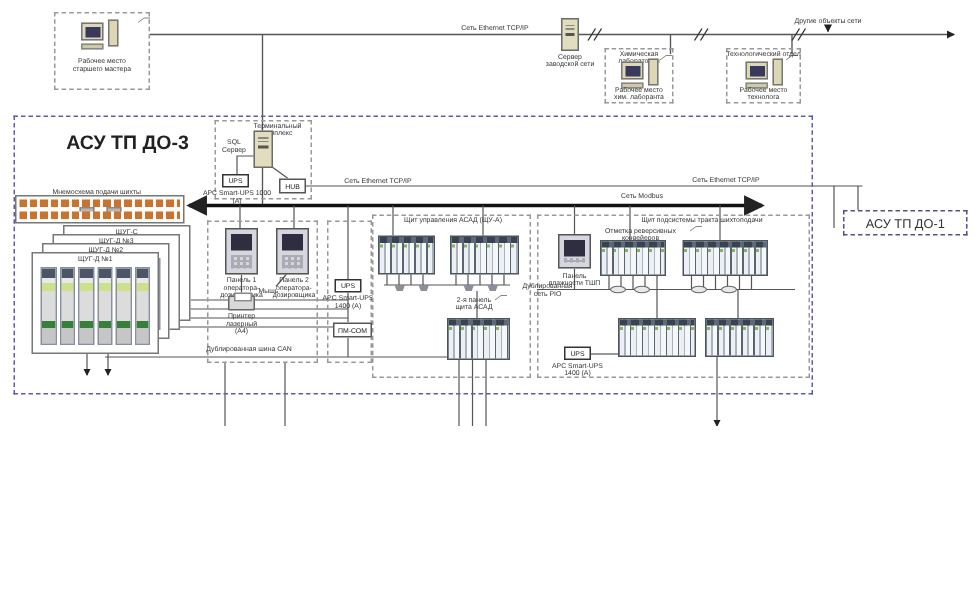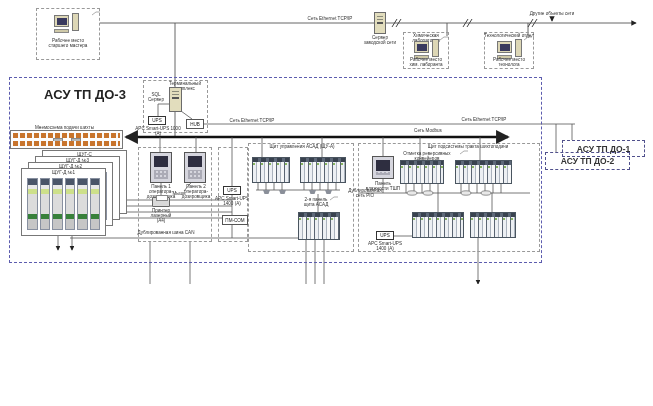--- a/index.html
+++ b/index.html
@@ -5,21 +5,21 @@
   *{margin:0;padding:0;box-sizing:border-box}
   body{background:#fff;font-family:"Liberation Sans",sans-serif}
   #cv{position:relative;width:653px;height:284px;background:#fff;overflow:hidden}
   svg.wires{position:absolute;left:0;top:0;width:653px;height:406px}
   .lbl{position:absolute;color:#333;white-space:pre-line;text-align:center;line-height:1.12;font-family:"Liberation Sans",sans-serif}
   .t4{font-size:4.6px}
   .bold{font-weight:bold}
   .left{text-align:left}
   .dash{position:absolute;border:1px dashed #999;background:transparent}
   .dashb{position:absolute;border:1.5px dashed #5c5cae;background:transparent}
-  .dashn{position:absolute;border:1.2px dashed #50508c;background:transparent;display:flex;align-items:center;justify-content:center;font-weight:bold;font-size:8.5px;color:#333}
+  .dashn{position:absolute;border:1.2px dashed #50508c;background:transparent;display:flex;align-items:center;justify-content:center;font-weight:normal;font-size:8.5px;color:#333}
   .sbox{position:absolute;background:#fff;border:1px solid #555;display:flex;align-items:center;justify-content:center;color:#222;font-size:4.6px}
   .cab{position:absolute;background:#fff;border:1px solid #777}
   .clbl{position:absolute;top:1px;left:0;right:0;text-align:center;font-size:4.6px;color:#333}
   .drvrow{position:absolute;left:5px;right:5px;top:9px;bottom:5px;display:flex;gap:2px}
   .drv{flex:1;border:1px solid #8890a0;background:linear-gradient(to bottom,#4a5568 0 13%,#e8e8e8 13% 20%,#cde08a 20% 30%,#dcdcdc 30% 70%,#37803a 70% 80%,#c6c6c6 80% 100%)}
   .rack{position:absolute;border:1px solid #4a5560;background:repeating-linear-gradient(90deg,#eceff3 0 3px,#aab2bd 3px 4px,#f6f7f8 4px 7px,#5a6472 7px 8px)}
   .rack::before{content:"";position:absolute;left:0;right:0;top:0;height:4px;background:repeating-linear-gradient(90deg,#39424f 0 5px,#5d6878 5px 8px)}
   .rack::after{content:"";position:absolute;left:0;right:0;top:5px;height:2px;background:repeating-linear-gradient(90deg,#86b45e 0 2px,transparent 2px 8px)}
   .mimic{position:absolute;background:#fdfdfd;border:1px solid #777}
   .mimic::before{content:"";position:absolute;left:2px;right:2px;top:2px;height:5px;background:repeating-linear-gradient(90deg,#c8742c 0 5px,#f8f8f8 5px 7px)}
@@ -327,21 +327,20 @@
 влажности ТШП</div>
   <div class="lbl t4" style="left:346px;top:188px;width:38px">Дублированная сеть PIO</div>
   <div class="rack" style="left:400px;top:160px;width:44px;height:24px"></div>
   <div class="rack" style="left:455px;top:160px;width:57px;height:24px"></div>
   <div class="rack" style="left:412px;top:212px;width:52px;height:26px"></div>
   <div class="rack" style="left:470px;top:212px;width:46px;height:26px"></div>
   <div class="ups" style="left:376px;top:231px;width:18px;height:9px">UPS</div>
   <div class="lbl t4" style="left:364px;top:241px;width:42px">APC Smart-UPS 1400 (А)</div>
 
   <div class="dashn" style="left:562px;top:140px;width:83px;height:17px">АСУ ТП ДО-1</div>
-  <div class="dashn" style="left:545px;top:152px;width:85px;height:18px">АСУ ТП ДО-2</div>
 
   <div class="lbl t4" style="left:135px;top:287px;width:30px">Этаж 1</div>
   <div class="dash" style="left:104px;top:293px;width:77px;height:92px;border-style:solid;border-color:#888"></div>
   <div class="dash" style="left:100px;top:298px;width:77px;height:92px;border-style:solid;border-color:#888;background:#fff"></div>
   <div class="lbl t4" style="left:101px;top:299px;width:75px">Подсистема дозирования №16</div>
   <div class="dash" style="left:96px;top:303px;width:77px;height:92px;border-style:solid;border-color:#888;background:#fff"></div>
   <div class="lbl t4" style="left:97px;top:304px;width:75px">Подсистема дозирования №1</div>
 
   <div class="dash" style="left:112px;top:307px;width:56px;height:20px"></div>
   <div class="lbl t4" style="left:113px;top:308px;width:54px">Тензосистема (CAL, LAN)</div>

